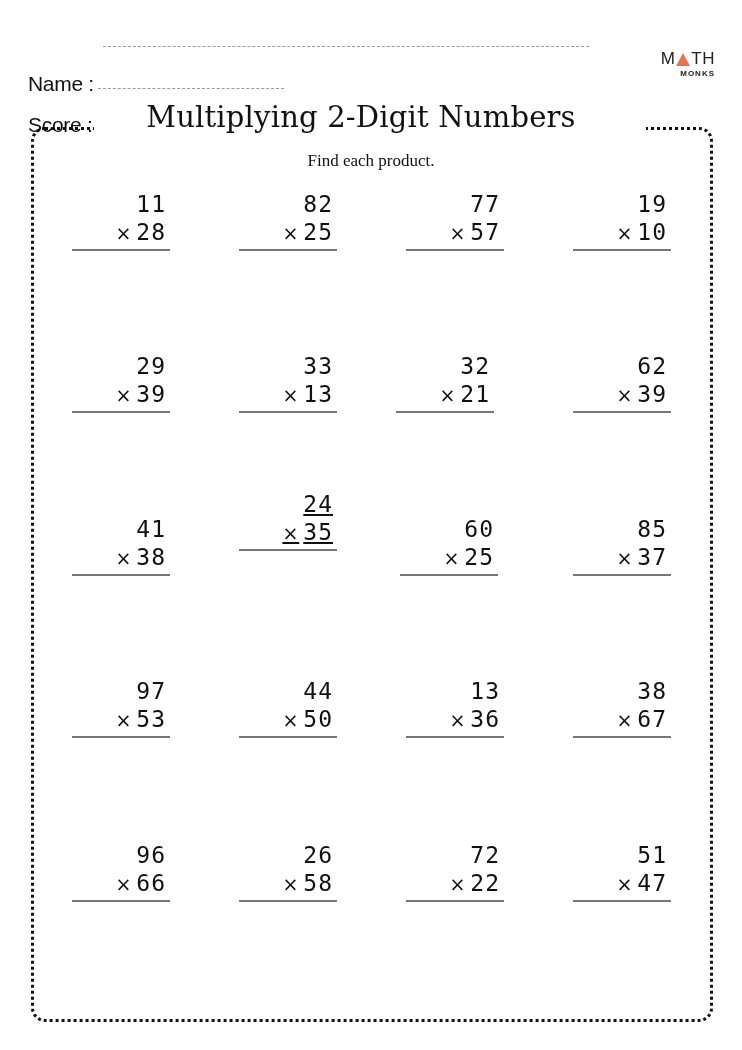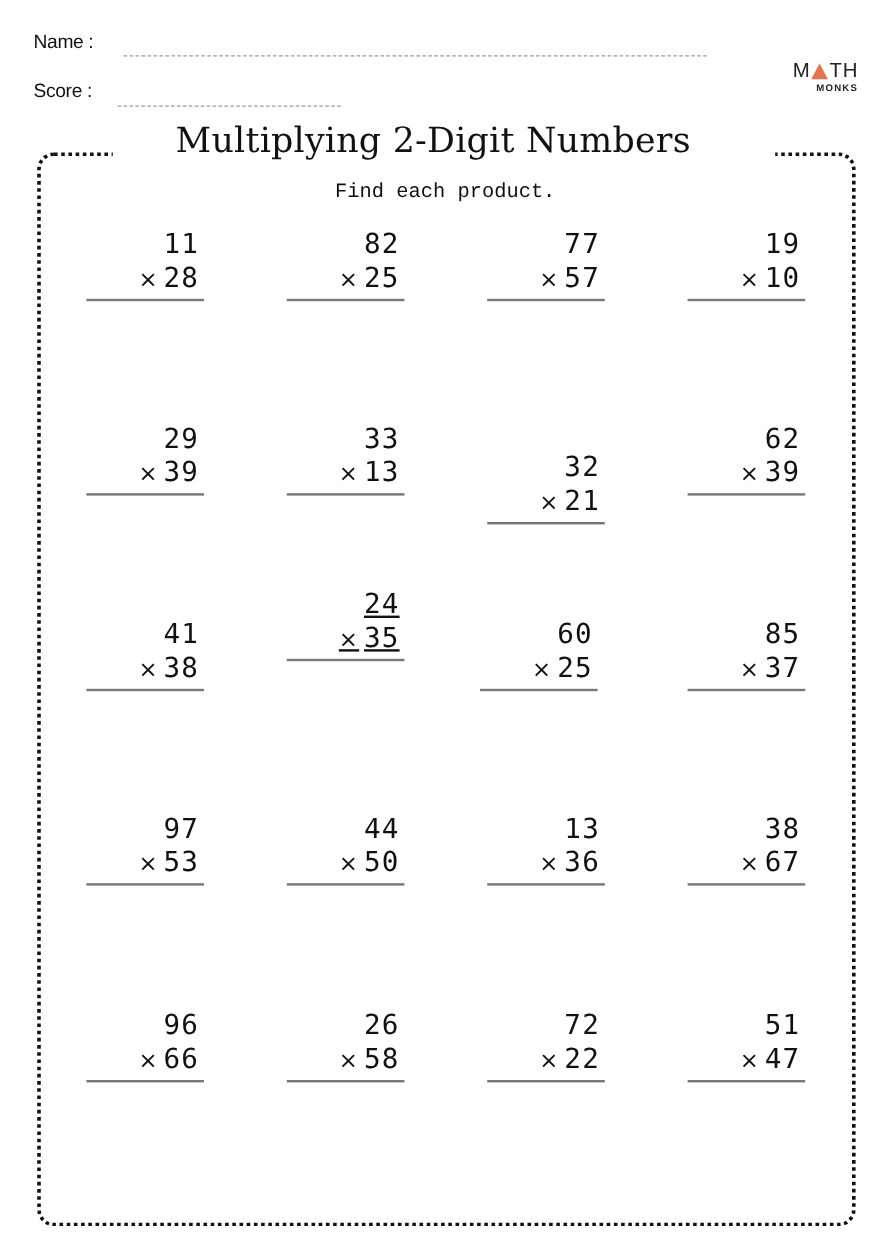--- a/index.html
+++ b/index.html
@@ -1,33 +1,33 @@
 <!DOCTYPE html>
 <html><head>
 <meta charset="utf-8">
 <style>
   html, body { margin: 0; padding: 0; background: #ffffff; }
   body { width: 742px; height: 1050px; position: relative; overflow: hidden; font-family: "Liberation Sans", sans-serif; color: #111; }
 
-  .field-label { position: absolute; left: 28px; font-family: "Liberation Sans", sans-serif; font-size: 16px; color: #111; letter-spacing: -0.3px; }
+  .field-label { position: absolute; left: 28px; font-family: "Liberation Sans", sans-serif; font-size: 21px; color: #111; letter-spacing: -0.3px; margin-top: 45px; }
   .name-label { top: 27px; }
   .score-label { top: 68px; }
   .blank-line { position: absolute; height: 0; border-top: 1.5px dashed #9a9a9a; }
   .name-line { left: 103px; top: 46px; width: 486px; }
   .score-line { left: 98px; top: 88px; width: 186px; }
 
   .logo { position: absolute; left: 655px; top: 51px; width: 60px; text-align: right; }
   .logo-top { font-family: "Liberation Sans", sans-serif; font-size: 17px; font-weight: 500; color: #222; letter-spacing: 0.5px; line-height: 16px; display: flex; justify-content: flex-end; align-items: flex-end; }
   .logo-tri { display: inline-block; width: 0; height: 0; border-left: 7px solid transparent; border-right: 7px solid transparent; border-bottom: 13px solid #e8734f; margin: 0 1px 1px 1px; }
   .logo-bottom { font-family: "Liberation Sans", sans-serif; font-size: 8px; font-weight: 700; letter-spacing: 1px; color: #222; margin-top: 2px; }
 
   .frame { position: absolute; left: 31px; top: 127px; width: 682px; height: 895px; border: 3px dotted #111; border-radius: 14px; box-sizing: border-box; }
   .title-mask { position: absolute; left: 94px; top: 112px; width: 552px; height: 30px; background: #fff; }
   .title { position: absolute; left: 0; top: 100px; width: 722px; text-align: center; font-family: "DejaVu Serif", serif; font-size: 29px; color: #111; letter-spacing: 0.2px; }
-  .subtitle { position: absolute; left: 0; top: 151px; width: 742px; text-align: center; font-family: Liberation Mono, monospace; font-size: 17px; color: #111; }
+  .subtitle { position: absolute; left: 0; top: 151px; width: 742px; text-align: center; font-family: Liberation Serif, serif; font-size: 17px; color: #111; }
 
   .problem { position: absolute; width: 98px; }
   .num { text-align: right; font-family: "DejaVu Sans Mono", monospace; font-size: 23px; line-height: 28px; color: #111; padding-right: 4px; letter-spacing: 1px; }
   .times { font-family: "DejaVu Sans", sans-serif; font-size: 19px; margin-right: 4px; }
   .rule { height: 0; border-top: 2px solid #777; margin-top: 2px; }
 </style>
 </head>
 <body>
 
 <div class="field-label name-label">Name :</div>
@@ -73,21 +73,21 @@
     <div class="problem" style="left: 72px; top: 352px;">
       <div class="num">29</div>
       <div class="num"><span class="times">×</span><span>39</span></div>
       <div class="rule"></div>
     </div>
     <div class="problem" style="left: 239px; top: 352px;">
       <div class="num">33</div>
       <div class="num"><span class="times">×</span><span>13</span></div>
       <div class="rule"></div>
     </div>
-    <div class="problem" style="left: 406px; top: 352px; margin-top: 24px;">
+    <div class="problem" style="left: 396px; top: 352px;">
       <div class="num">32</div>
       <div class="num"><span class="times">×</span><span>21</span></div>
       <div class="rule"></div>
     </div>
     <div class="problem" style="left: 573px; top: 352px;">
       <div class="num">62</div>
       <div class="num"><span class="times">×</span><span>39</span></div>
       <div class="rule"></div>
     </div>
     <div class="problem" style="left: 72px; top: 515px;">

